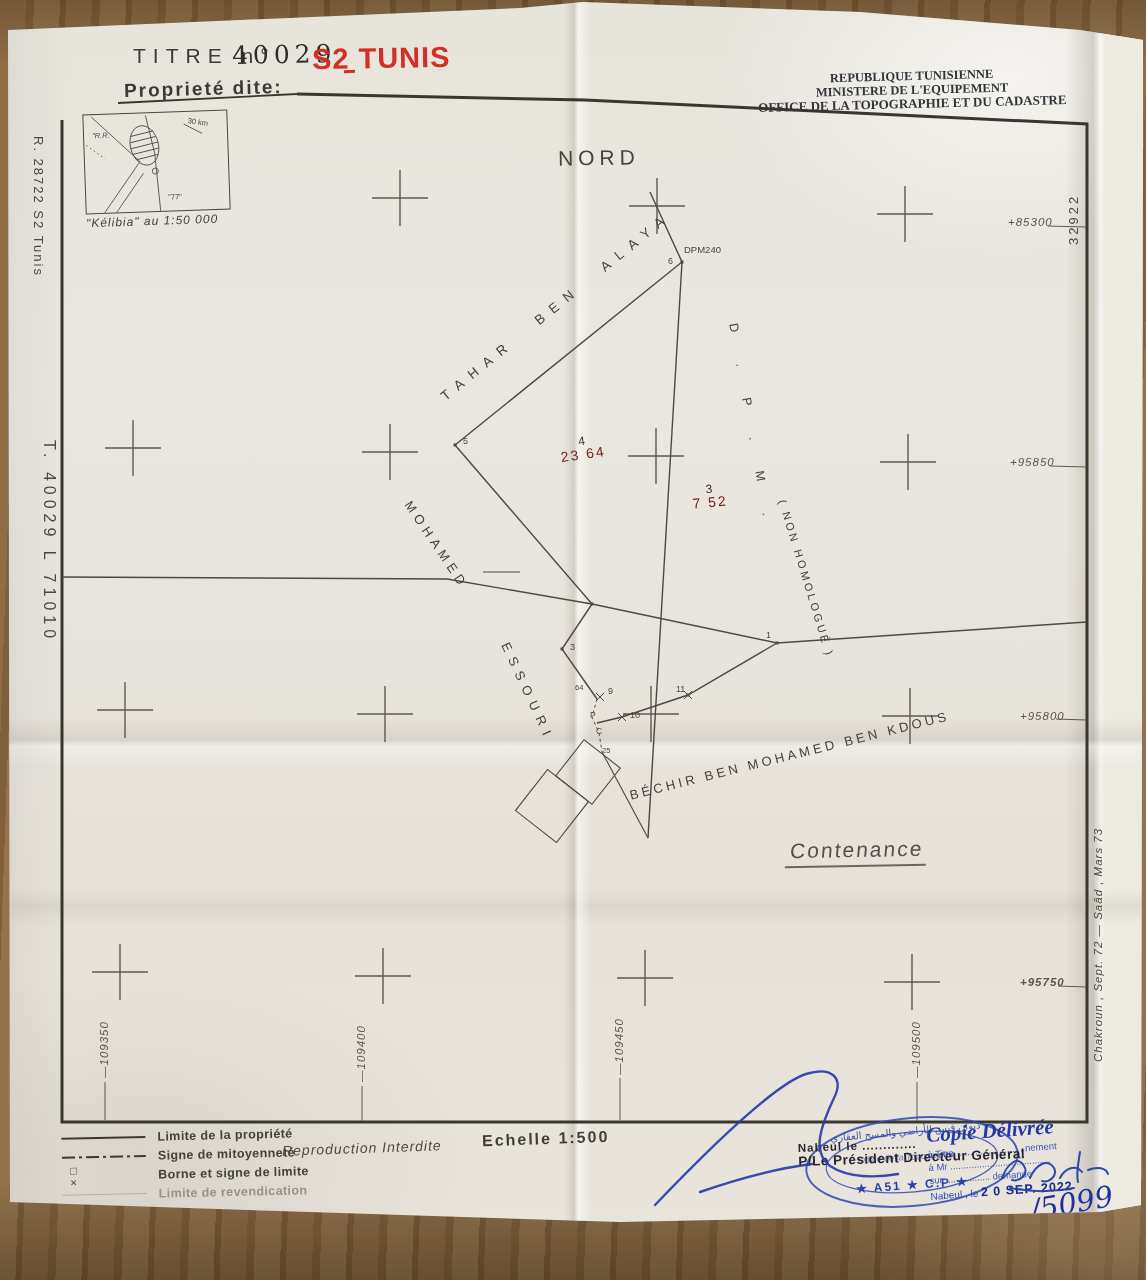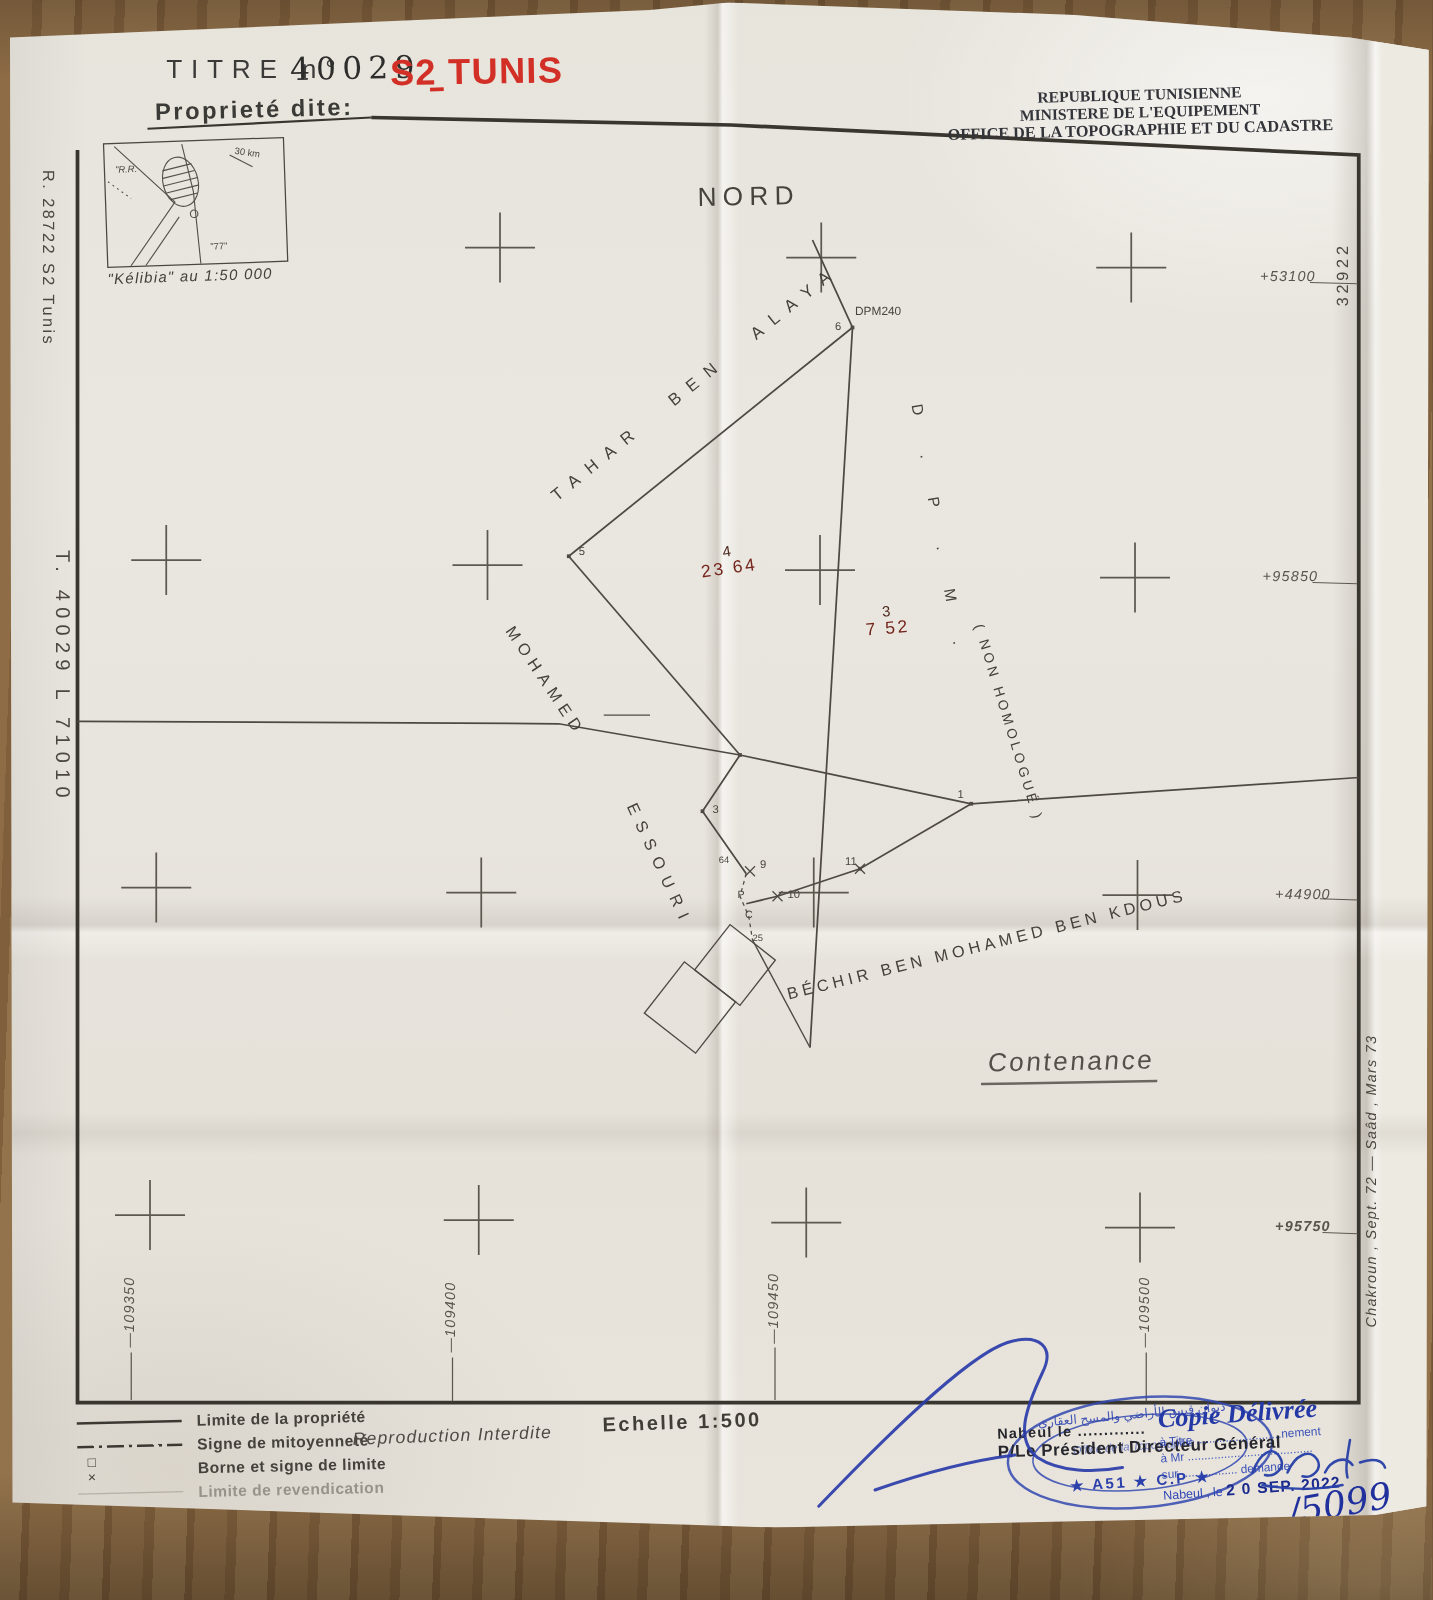--- a/index.html
+++ b/index.html
@@ -226,23 +226,23 @@
     <div class="abs vlabel" style="left:570px;top:642px;">3</div>
     <div class="abs vlabel" style="left:766px;top:630px;">1</div>
     <div class="abs vlabel" style="left:608px;top:686px;">9</div>
     <div class="abs vlabel" style="left:630px;top:710px;">10</div>
     <div class="abs vlabel" style="left:676px;top:684px;">11</div>
     <div class="abs tiny" style="left:575px;top:683px;">64</div>
     <div class="abs vlabel" style="left:590px;top:710px;font-size:8.5px;">P</div>
     <div class="abs vlabel" style="left:596px;top:726px;font-size:8.5px;">C</div>
     <div class="abs tiny" style="left:602px;top:746px;">25</div>
 
-    <div class="abs coordR" style="left:1008px;top:216px;">+53100</div>
+    <div class="abs coordR" style="left:1008px;top:216px;">+85300</div>
     <div class="abs coordR" style="left:1010px;top:456px;text-align:right;">+95850</div>
-    <div class="abs coordR" style="left:1020px;top:710px;">+44900</div>
+    <div class="abs coordR" style="left:1020px;top:710px;">+95800</div>
     <div class="abs coordR" style="left:1020px;top:976px;font-weight:bold;">+95750</div>
     <div class="abs coordB" style="left:98px;top:1078px;">—109350</div>
     <div class="abs coordB" style="left:355px;top:1082px;">—109400</div>
     <div class="abs coordB" style="left:613px;top:1075px;">—109450</div>
     <div class="abs coordB" style="left:910px;top:1078px;">—109500</div>
 
     <div class="abs contenance nw" style="left:786px;top:838px;">Contenance</div>
 
     <div class="abs legend" style="left:62px;top:1126px;">
       <div class="leg-row">

